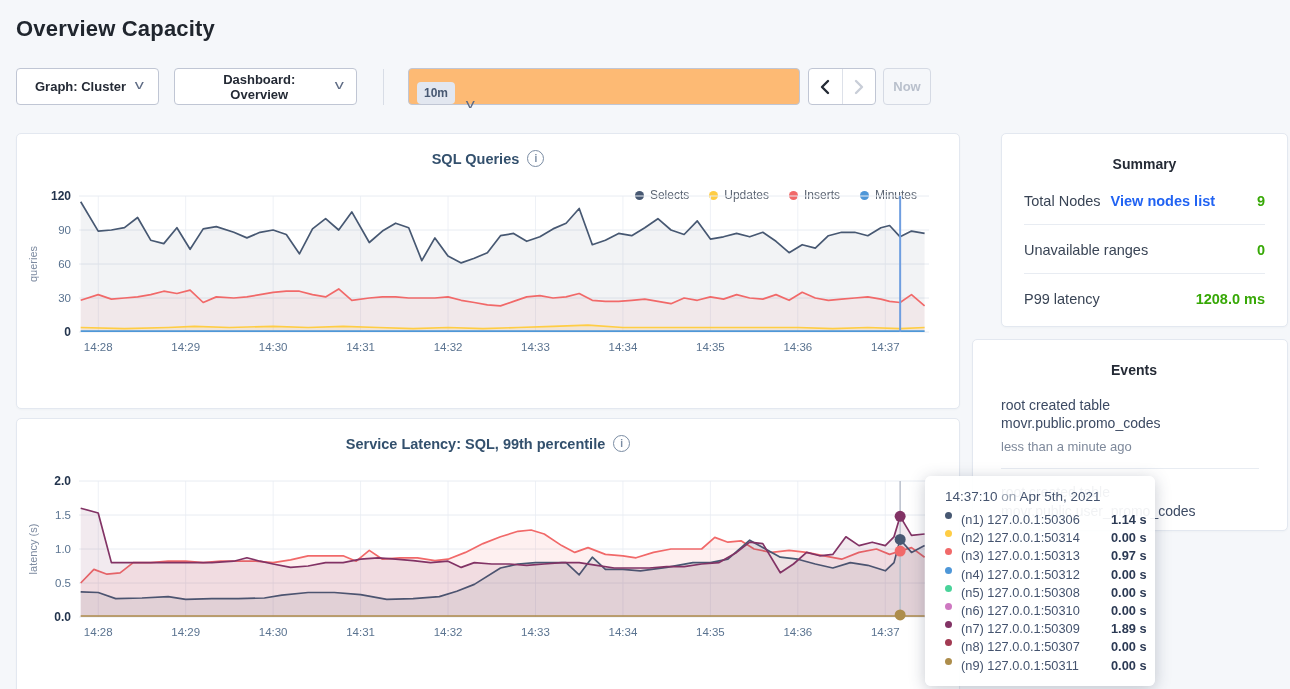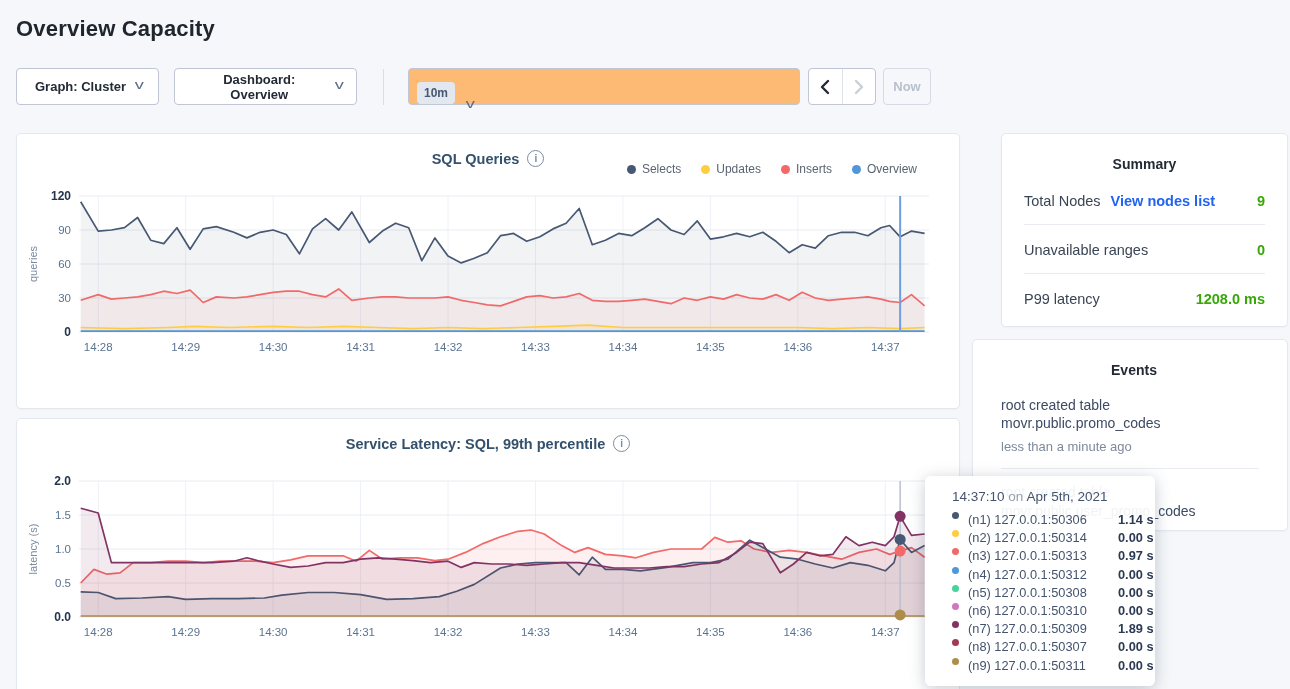--- a/index.html
+++ b/index.html
@@ -56,21 +56,21 @@
     box-shadow:0 1px 2px rgba(40,50,70,0.03);
   }
   .chart-card { width:944px; height:276px; position:relative; margin-bottom:9px; }
   .chart-title-row { position:absolute; left:0; right:0; top:16px; display:flex; justify-content:center; align-items:center; gap:8px; }
   .chart-title { font-size:14.5px; font-weight:700; color:#33506d; }
   .info-icon {
     width:17px; height:17px; border:1.3px solid #7a8ca3; border-radius:50%;
     color:#7a8ca3; font-size:10px; font-weight:700; display:flex; align-items:center;
     justify-content:center; cursor:pointer; font-style:normal;
   }
-  .legend { position:absolute; right:42px; top:28px; display:flex; gap:20px; }
+  .legend { position:absolute; right:42px; top:54px; display:flex; gap:20px; }
   .leg-item { display:flex; align-items:center; gap:6px; font-size:12px; color:#5b6472; }
   .leg-dot { width:9px; height:9px; border-radius:50%; }
   .plot-wrap { position:absolute; left:6px; top:54px; }
   
   .summary-card { padding:16px 22px 4px 22px;margin-left:29px; }
   .panel-heading { text-align:center; font-size:14px; font-weight:700; color:#242a35; padding:6px 0 4px 0; }
   .sum-row { padding:17px 0 15px 0; border-bottom:1px solid #e8ecf2; }
   .sum-row:last-child { border-bottom:none; }
   .sum-line { display:flex; align-items:baseline; }
   .sum-label { font-size:14.5px; font-weight:400; color:#394455; }
@@ -81,21 +81,21 @@
   .events-card { margin-top:12px; padding:16px 20px 10px 28px; min-height:190px; }
   .event-item { margin-top:14px; }
   .event-text { font-size:14px; color:#3c4a63; line-height:1.3; width:206px; }
   .event-time { font-size:13px; color:#7e899b; margin-top:7px; }
   .event-div { border-top:1px solid #e8ecf2; margin:14px 8px 0 0; }
   
   .tooltip {
     position:absolute; left:925px; top:476px; width:230px; z-index:10;
     background:rgba(255,255,255,0.93); border-radius:6px;
     box-shadow:0 3px 16px rgba(55,65,90,0.28);
-    padding:13px 14px 10px 27px;
+    padding:13px 14px 10px 20px;
   }
   .tt-header { font-size:13.5px; margin-bottom:8px; color:#44536e; }
   .tt-on { color:#97a0af; }
   .tt-row { display:flex; height:18.2px; }
   .tt-dot { width:7px; height:7px; border-radius:50%; margin-right:9px; flex:0 0 7px; }
   .tt-name { font-size:12.8px; color:#44536e; flex:0 0 150px; white-space:nowrap; }
   .tt-val { font-size:12.8px; font-weight:700; color:#2c3a54; white-space:nowrap; }
   svg text { font-family:"Liberation Sans", sans-serif; }
 </style>
 </head>
@@ -150,21 +150,21 @@
             <span class="leg-item">
               <span class="leg-dot" style="background: rgb(255, 205, 68);"></span>
               <span>Updates</span>
             </span>
             <span class="leg-item">
               <span class="leg-dot" style="background: rgb(241, 105, 105);"></span>
               <span>Inserts</span>
             </span>
             <span class="leg-item">
               <span class="leg-dot" style="background: rgb(78, 151, 216);"></span>
-              <span>Overview</span>
+              <span>Minutes</span>
             </span>
           </div>
         <div class="plot-wrap" id="plot-0"><svg width="926" height="176">
               <line x1="75.23868312757192" x2="75.23868312757192" y1="8" y2="144" stroke="#eef1f6" stroke-width="1"></line>
               <line x1="162.68724279835382" x2="162.68724279835382" y1="8" y2="144" stroke="#eef1f6" stroke-width="1"></line>
               <line x1="250.1358024691357" x2="250.1358024691357" y1="8" y2="144" stroke="#eef1f6" stroke-width="1"></line>
               <line x1="337.58436213991763" x2="337.58436213991763" y1="8" y2="144" stroke="#eef1f6" stroke-width="1"></line>
               <line x1="425.0329218106995" x2="425.0329218106995" y1="8" y2="144" stroke="#eef1f6" stroke-width="1"></line>
               <line x1="512.4814814814814" x2="512.4814814814814" y1="8" y2="144" stroke="#eef1f6" stroke-width="1"></line>
               <line x1="599.9300411522634" x2="599.9300411522634" y1="8" y2="144" stroke="#eef1f6" stroke-width="1"></line>

